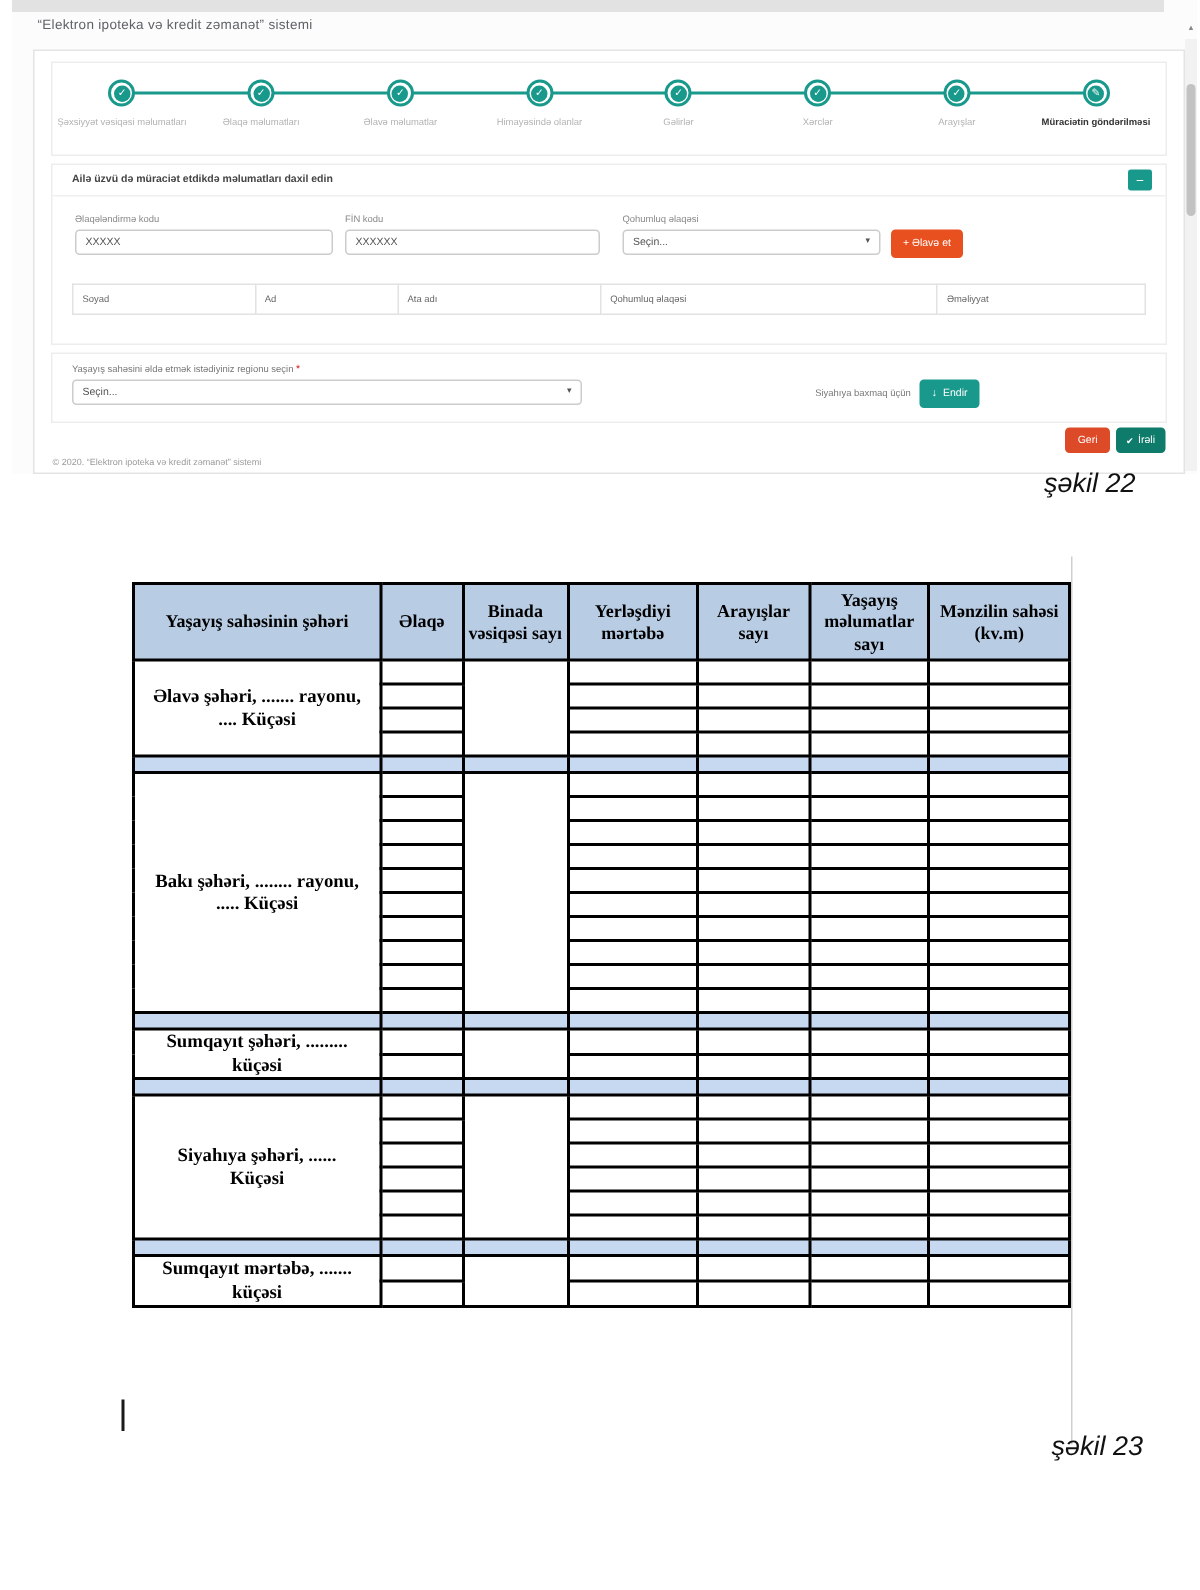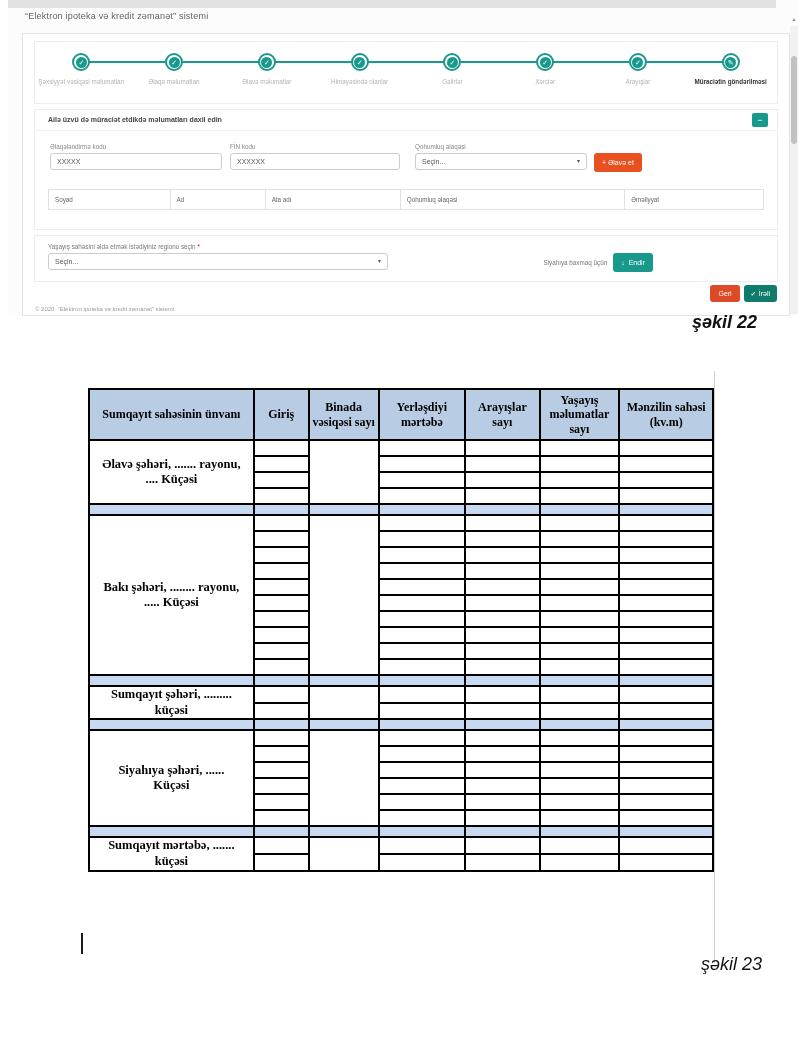--- a/index.html
+++ b/index.html
@@ -57,21 +57,21 @@
   .dl-icon { font-size:7px; }
 
   
   .footer-btns { position:absolute; right:12px; top:251px; display:flex; gap:4px; }
   .back-btn { height:17px; background:#dd4a27; color:#fff; border:none; border-radius:3px; font-size:7px; padding:0 8px; cursor:pointer; }
   .next-btn { height:17px; background:#0e7b6b; color:#fff; border:none; border-radius:3px; font-size:7px; padding:0 7px; cursor:pointer; display:flex; align-items:center; gap:3px; }
   .next-btn .chk { font-size:6px; }
   .copyright { position:absolute; left:12px; top:272px; font-size:6px; color:#9a9a9a; }
 
   .caption { position:absolute; font-style:italic; font-size:18px; color:#111; }
-  .caption-22 { top:312px; right:43px;font-weight:bold; }
+  .caption-22 { top:312px; right:43px; }
   .caption-23 { top:954px; right:38px; }
 
   
   .vline { position:absolute; left:714px; top:371px; width:1px; height:592px; background:#cfcfcf; }
   .housing-wrap { position:absolute; left:88px; top:388px; width:626px; }
   .housing { width:100%; border-collapse:collapse; font-family:"Liberation Serif", serif; border:2px solid #000; }
   .housing th { border:2px solid #000; background:#b8cce4; font-size:12px; font-weight:700; color:#000; padding:3px 2px; line-height:1.2; height:49px; vertical-align:middle; }
   .housing td { border:2px solid #000; height:16px; padding:0; }
   .housing td.addr { font-size:12.5px; font-weight:700; text-align:center; line-height:1.25; padding:0 10px; }
   .housing td.sep { height:11px; background:#c6d9f0; }
@@ -231,22 +231,22 @@
           <col style="width: 26.4%;">
           <col style="width: 8.8%;">
           <col style="width: 11.2%;">
           <col style="width: 13.9%;">
           <col style="width: 11.9%;">
           <col style="width: 12.8%;">
           <col style="width: 15%;">
         </colgroup>
         <thead>
           <tr>
-            <th>Sumqayıt sahəsinin ünvanı</th>
-            <th>Giriş</th>
+            <th>Yaşayış sahəsinin şəhəri</th>
+            <th>Əlaqə</th>
             <th>Binada vəsiqəsi sayı</th>
             <th>Yerləşdiyi mərtəbə</th>
             <th>Arayışlar sayı</th>
             <th>Yaşayış məlumatlar sayı</th>
             <th>Mənzilin sahəsi (kv.m)</th>
           </tr>
         </thead>
         <tbody>
           <tr>
             <td class="addr" rowspan="4">Əlavə şəhəri, ....... rayonu, .... Küçəsi</td>

